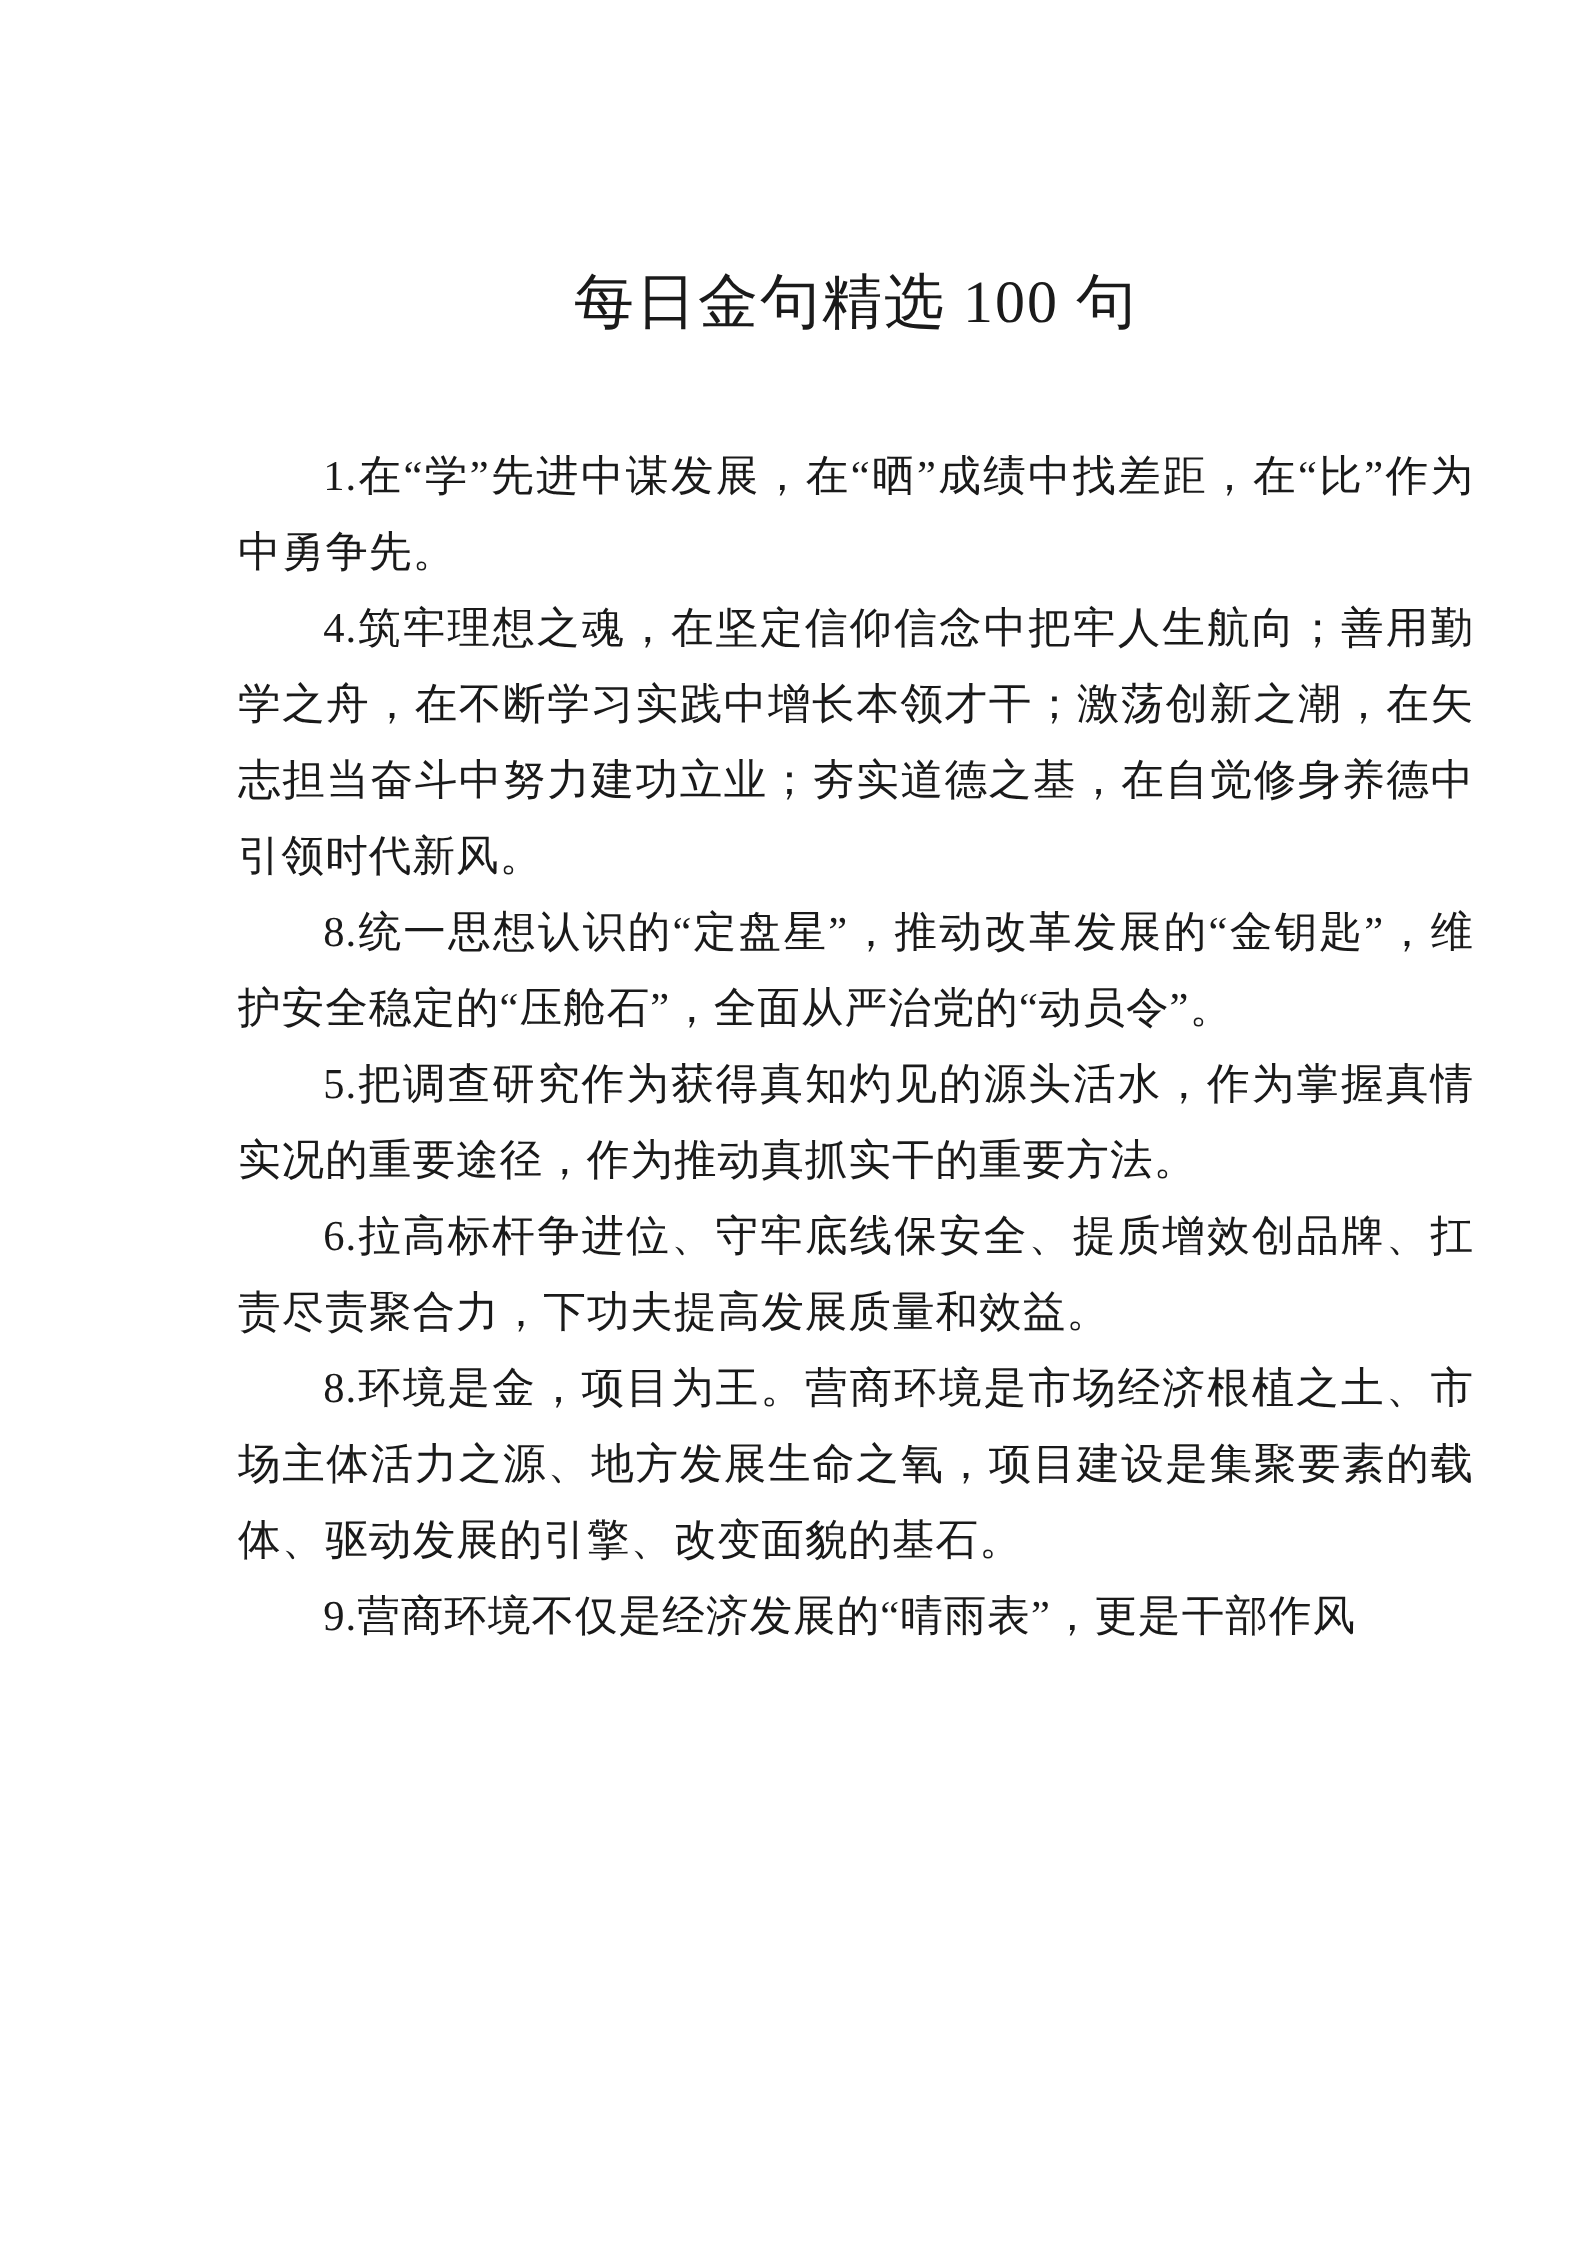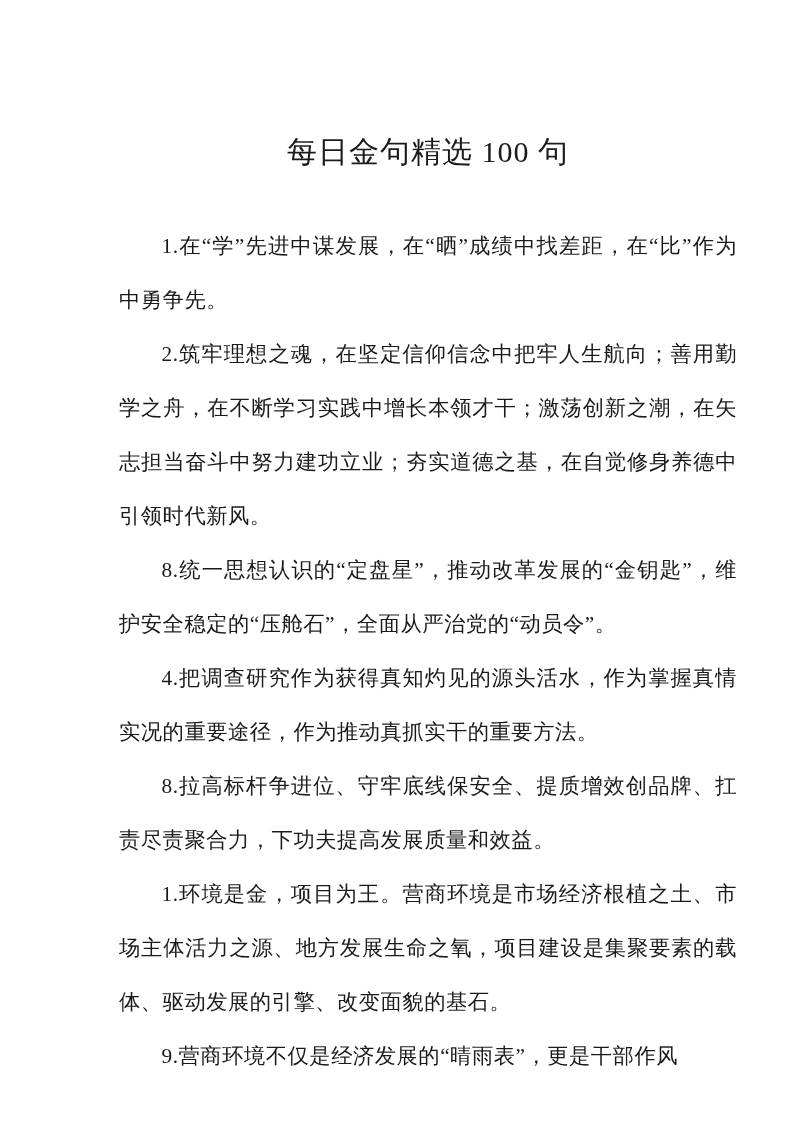--- a/index.html
+++ b/index.html
@@ -26,34 +26,34 @@
     font-size: 30px;
     font-weight: 400;
     line-height: 44px;
     text-align: center;
     white-space: pre;
     letter-spacing: 1px;
   }
   .doc-body p.para {
     margin: 0;
     font-size: 21.3px;
-    line-height: 54px;
+    line-height: 38px;
     text-align: justify;
     text-justify: inter-character;
     text-indent: 2em;
     letter-spacing: 0.5px;
   }
 </style>
 </head>
 <body>
 
 <div class="page">
   <h1 class="doc-title">每日金句精选 100 句</h1>
   <div class="doc-body">
     <p class="para">1.在“学”先进中谋发展，在“晒”成绩中找差距，在“比”作为中勇争先。</p>
-    <p class="para">2.筑牢理想之魂，在坚定信仰信念中把牢人生航向；善用勤学之舟，在不断学习实践中增长本领才干；激荡创新之潮，在矢志担当奋斗中努力建功立业；夯实道德之基，在自觉修身养德中引领时代新风。</p>
+    <p class="para">4.筑牢理想之魂，在坚定信仰信念中把牢人生航向；善用勤学之舟，在不断学习实践中增长本领才干；激荡创新之潮，在矢志担当奋斗中努力建功立业；夯实道德之基，在自觉修身养德中引领时代新风。</p>
     <p class="para">8.统一思想认识的“定盘星”，推动改革发展的“金钥匙”，维护安全稳定的“压舱石”，全面从严治党的“动员令”。</p>
-    <p class="para">4.把调查研究作为获得真知灼见的源头活水，作为掌握真情实况的重要途径，作为推动真抓实干的重要方法。</p>
-    <p class="para">8.拉高标杆争进位、守牢底线保安全、提质增效创品牌、扛责尽责聚合力，下功夫提高发展质量和效益。</p>
-    <p class="para">1.环境是金，项目为王。营商环境是市场经济根植之土、市场主体活力之源、地方发展生命之氧，项目建设是集聚要素的载体、驱动发展的引擎、改变面貌的基石。</p>
+    <p class="para">5.把调查研究作为获得真知灼见的源头活水，作为掌握真情实况的重要途径，作为推动真抓实干的重要方法。</p>
+    <p class="para">6.拉高标杆争进位、守牢底线保安全、提质增效创品牌、扛责尽责聚合力，下功夫提高发展质量和效益。</p>
+    <p class="para">8.环境是金，项目为王。营商环境是市场经济根植之土、市场主体活力之源、地方发展生命之氧，项目建设是集聚要素的载体、驱动发展的引擎、改变面貌的基石。</p>
     <p class="para">9.营商环境不仅是经济发展的“晴雨表”，更是干部作风</p>
   </div>
 </div>
 
 </body></html>

